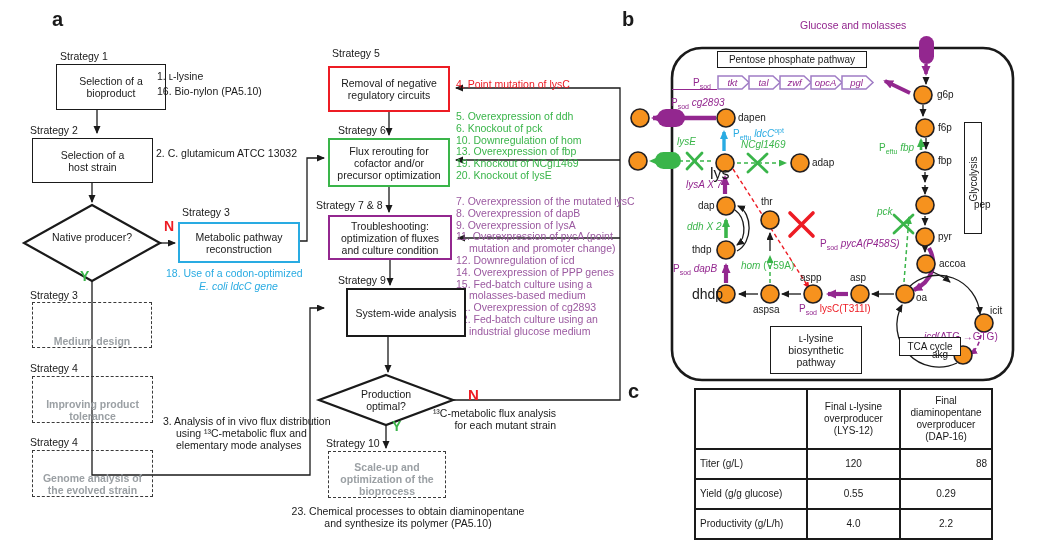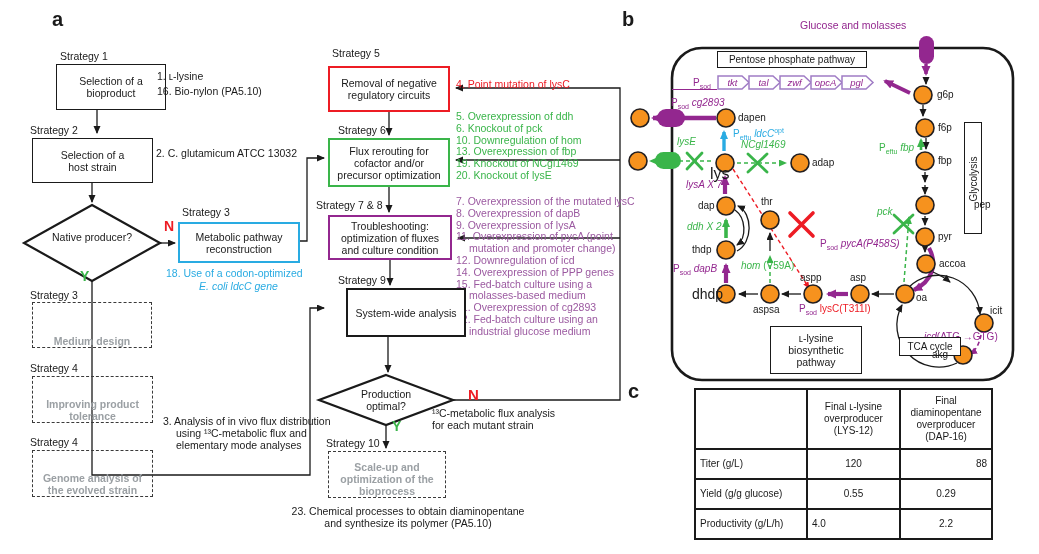--- a/index.html
+++ b/index.html
@@ -265,21 +265,21 @@
 </div>
 
 <div class="ab sl" style="left:338px;top:274px;">Strategy 9</div>
 <div class="ab bx t" style="left:328px;top:288px;width:120px;height:49px;border-width:2.2px;margin-left:18px;">
       <span>System-wide analysis</span>
     </div>
 
 <div class="ab t c" style="left:346px;top:388px;width:80px;">Production optimal?</div>
 <div class="ab yn red" style="left:468px;top:386px;font-size:15px;">N</div>
 <div class="ab yn grn" style="left:392px;top:418px;">Y</div>
-<div class="ab t" style="left:432px;top:407px;width:136px;">¹³C-metabolic flux analysis for each mutant strain</div>
+<div class="ab t" style="left:420px;top:407px;width:136px;text-align:right;">¹³C-metabolic flux analysis for each mutant strain</div>
 
 <div class="ab sl" style="left:326px;top:437px;">Strategy 10</div>
 <div class="ab dsh t" style="left:328px;top:451px;width:118px;height:47px;">
       <span style="width:100px;">Scale-up and optimization of the bioprocess</span>
     </div>
 
 <div class="ab t hi" style="left:163px;top:415px;width:156px;">3. Analysis of in vivo flux distribution using ¹³C-metabolic flux and elementary mode analyses</div>
 <div class="ab t c" style="left:288px;top:505px;width:240px;">23. Chemical processes to obtain diaminopentane and synthesize its polymer (PA5.10)</div>
 
 <div class="ab panel-label" style="left:622px;top:8px;">b</div>
@@ -353,19 +353,19 @@
     <td style="text-align:center;">120</td>
     <td style="text-align:right;">88</td>
   </tr>
   <tr style="height:30px;">
     <td>Yield (g/g glucose)</td>
     <td style="text-align:center;">0.55</td>
     <td style="text-align:center;">0.29</td>
   </tr>
   <tr style="height:30px;">
     <td>Productivity (g/L/h)</td>
-    <td style="">4.0</td>
+    <td style="text-align:center;">4.0</td>
     <td style="text-align:center;">2.2</td>
   </tr>
 </tbody>
     </table>
 
 </div>
 
 </body></html>

